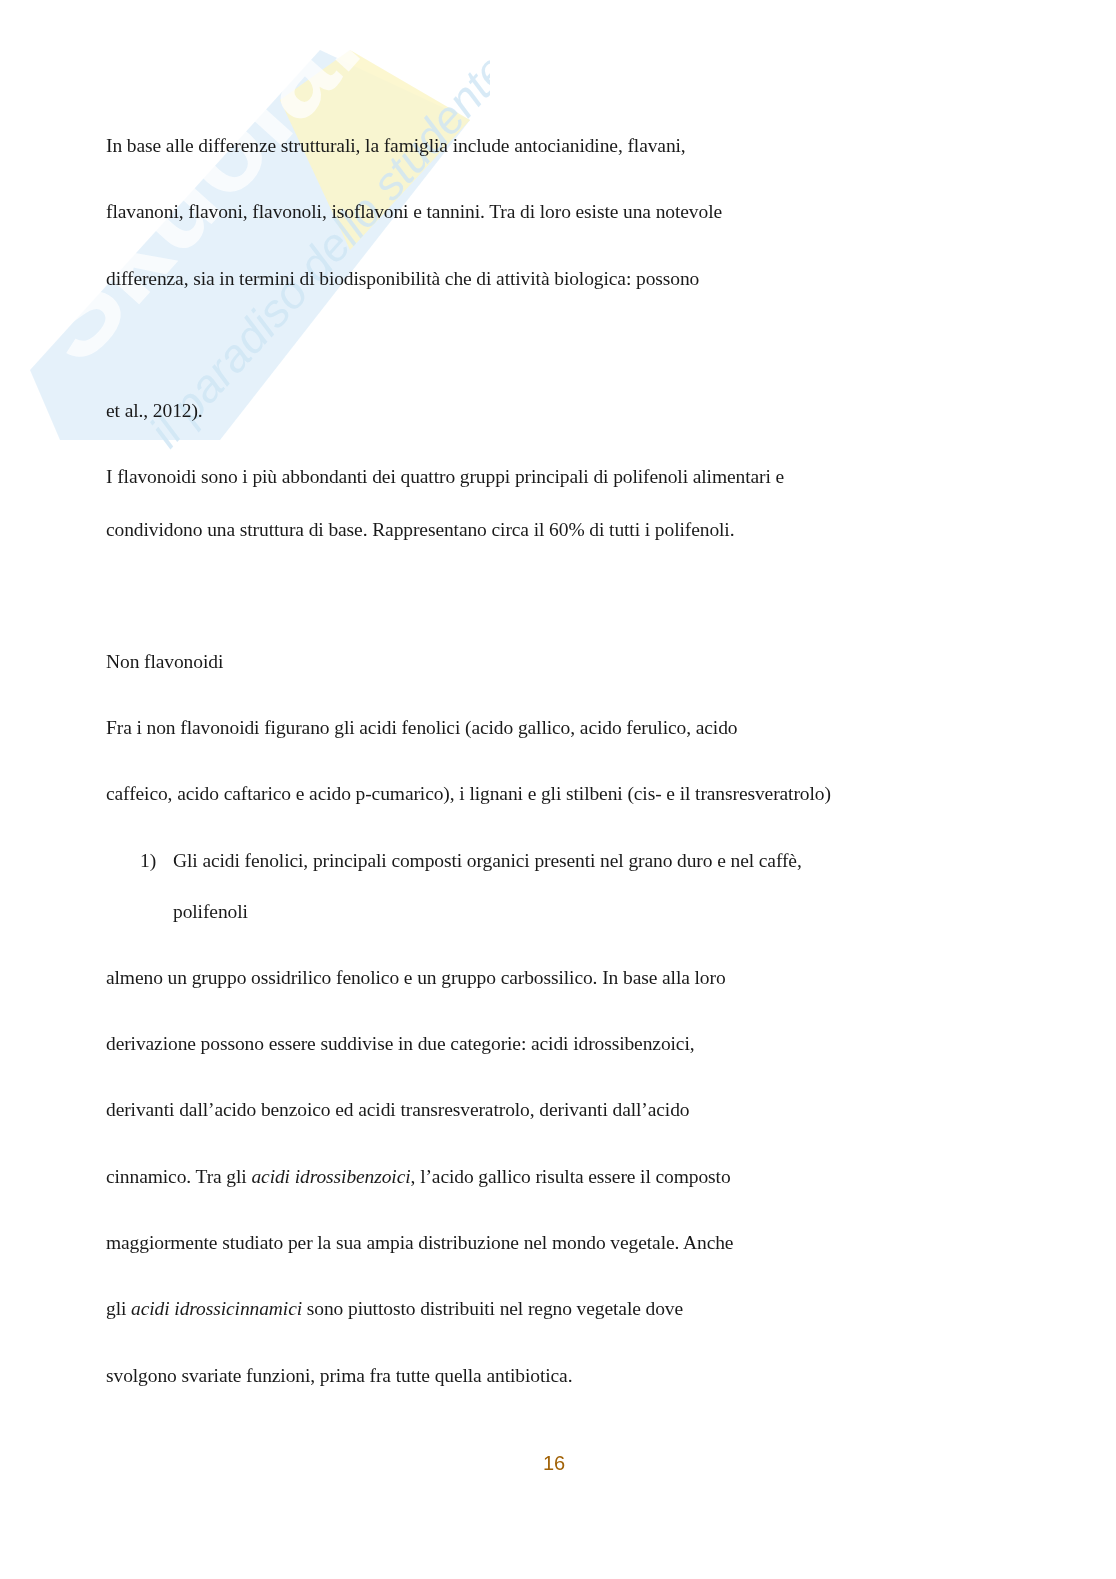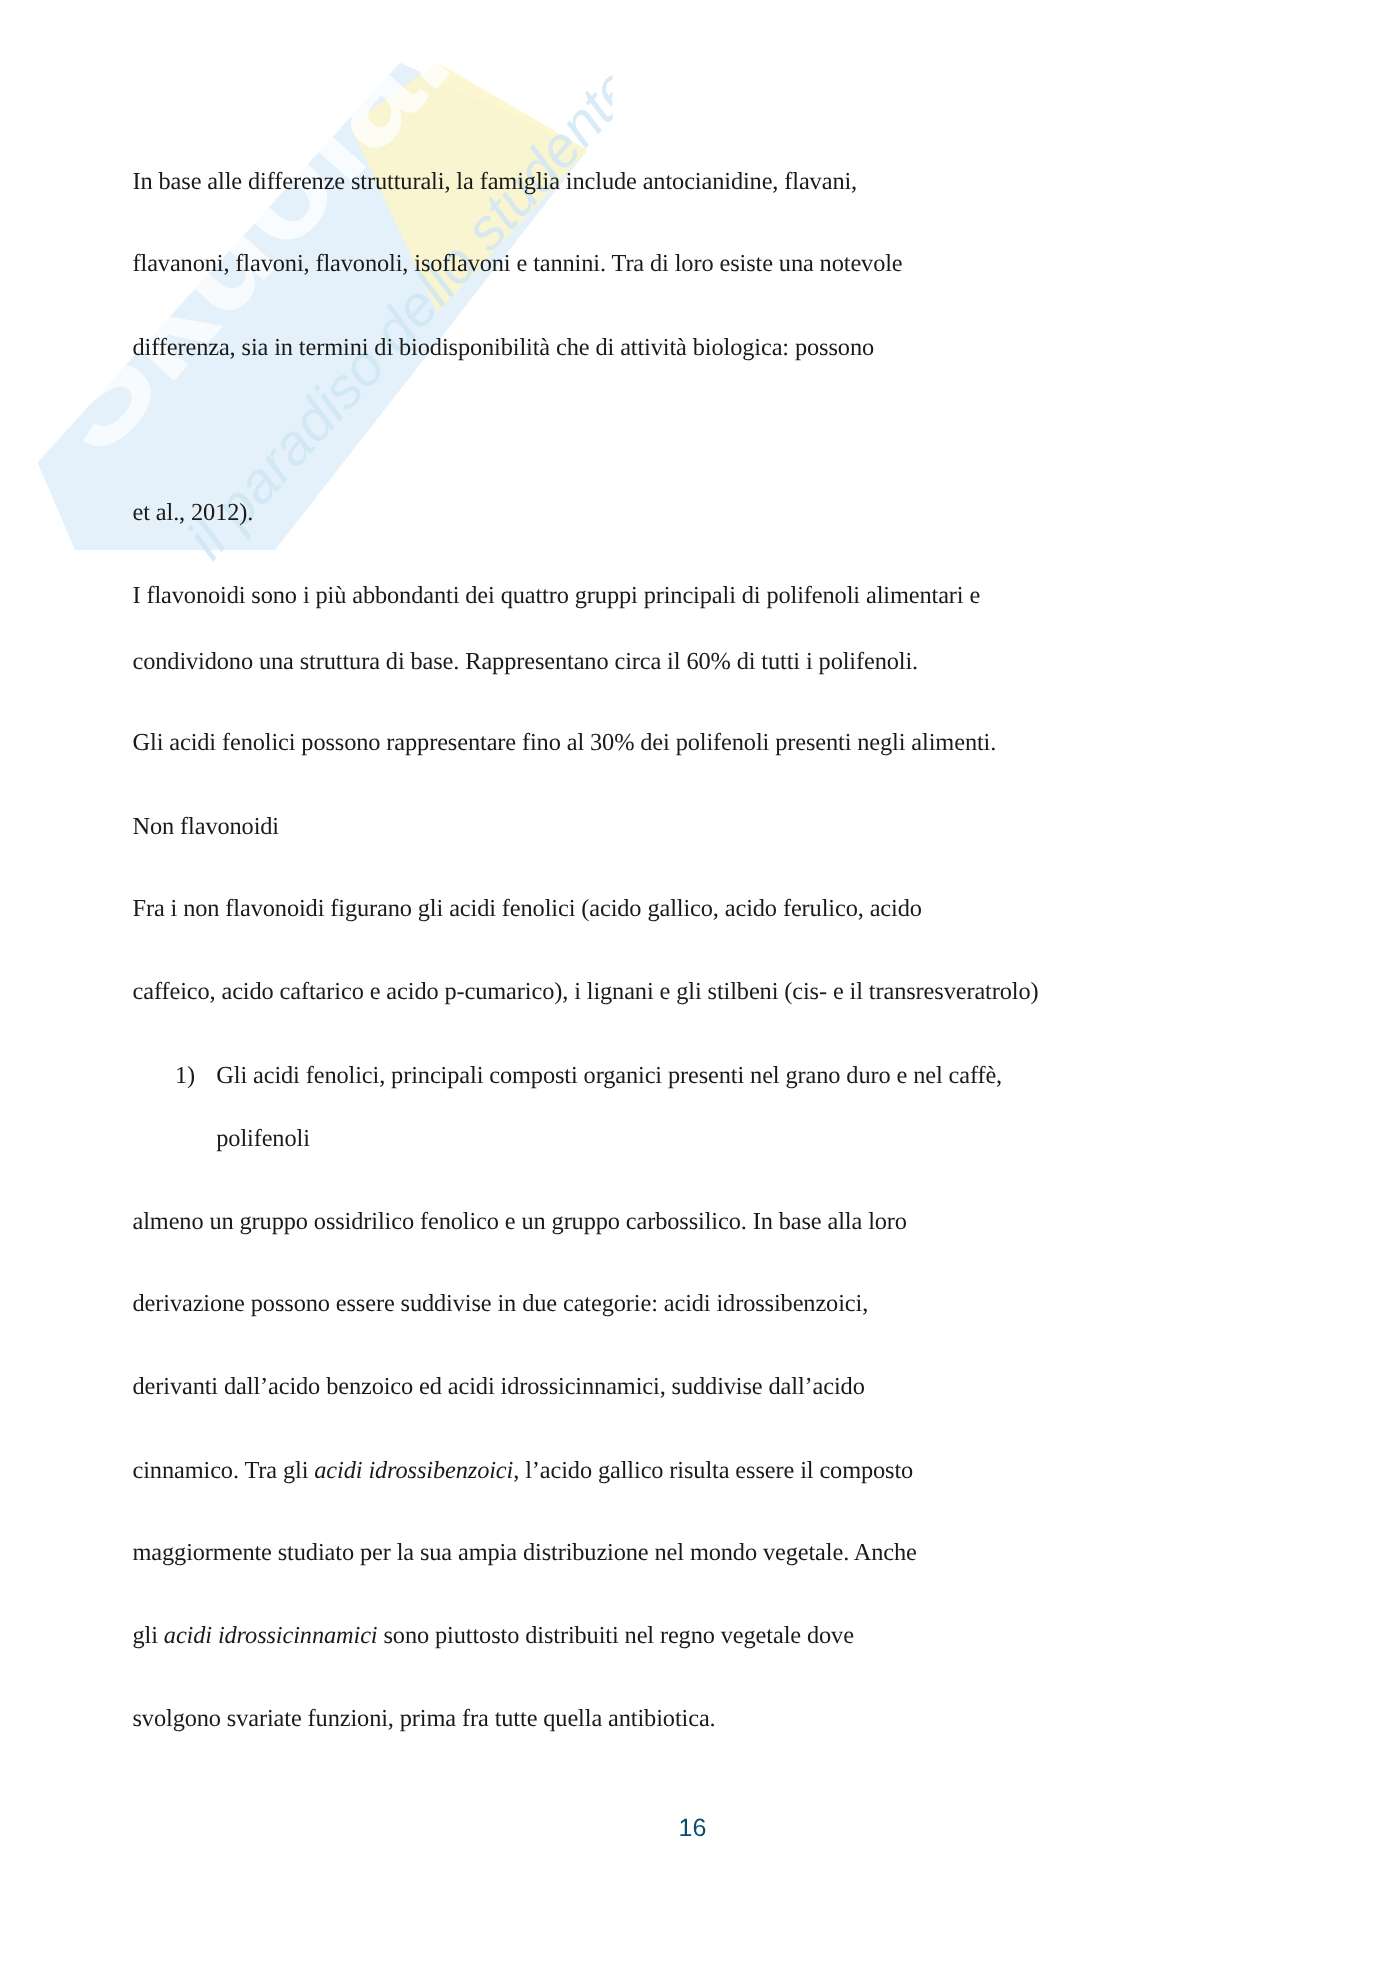--- a/index.html
+++ b/index.html
@@ -20,54 +20,53 @@
     position: absolute; left: 106px; white-space: nowrap; line-height: 24px;
     letter-spacing: -0.1px;
     text-align: center;
   }
   .indent { left: 173px; }
   .num { position: absolute; left: 140px; }
   .b { font-weight: normal; }
   .i { font-style: italic; }
   .pagenum {
     position: absolute; left: 0; width: 1108px; text-align: center; top: 1452px;
-    font-family: "Liberation Sans", "DejaVu Sans", sans-serif; font-size: 20px; color: #0c4a6e;
+    font-family: "Liberation Sans", "DejaVu Sans", sans-serif; font-size: 20px; color: #a16207;
   }
 </style>
 </head>
 <body>
 
 <div class="page">
 
   <svg class="watermark" viewBox="0 0 470 420">
     <polygon points="10,330 300,10 450,80 200,400 40,400" fill="#cfe6f5" opacity="0.55"></polygon>
     <polygon points="260,60 330,10 450,80 330,210" fill="#fbf6c8" opacity="0.85"></polygon>
     <text x="60" y="330" transform="rotate(-48 60 330)" font-family="Liberation Sans, sans-serif" font-weight="bold" font-size="120" fill="#ffffff" opacity="0.75">Skuola.net</text>
     <text x="150" y="410" transform="rotate(-48 150 410)" font-family="Liberation Sans, sans-serif" font-style="italic" font-size="46" fill="#cfe6f5" opacity="0.8">il paradiso dello studente</text>
   </svg>
 
   <div class="line" style="top:134px">In base alle differenze strutturali, la famiglia include antocianidine, flavani,</div>
   <div class="line" style="top:200px">flavanoni, flavoni, flavonoli, isoflavoni e tannini. Tra di loro esiste una notevole</div>
   <div class="line" style="top:267px">differenza, sia in termini di biodisponibilità che di attività biologica: possono</div>
   <div class="line" style="top:399px">et al., 2012).</div>
   <div class="line" style="top:465px">I flavonoidi sono i più abbondanti dei quattro gruppi principali di polifenoli alimentari e</div>
   <div class="line" style="top:518px">condividono una struttura di base. Rappresentano circa il 60% di tutti i polifenoli.</div>
-  <div class="line" style="top:583px">Gli acidi fenolici possono rappresentare fino al 30% dei polifenoli presenti negli alimenti.</div>
   <div class="line" style="top:650px">Non flavonoidi</div>
   <div class="line" style="top:716px">Fra i non flavonoidi figurano gli acidi fenolici (acido gallico, acido ferulico, acido</div>
   <div class="line" style="top:782px">caffeico, acido caftarico e acido p-cumarico), i lignani e gli stilbeni (cis- e il transresveratrolo)</div>
 
   <div>
     <span class="num line" style="left:140px;top:849px">1)</span>
     <div class="line indent" style="top:849px"><span>Gli </span><span class="b">acidi fenolici</span><span>, principali composti organici presenti nel grano duro e nel caffè,</span></div>
     <div class="line indent" style="top:900px">polifenoli</div>
   </div>
 
   <div class="line" style="top:966px">almeno un gruppo ossidrilico fenolico e un gruppo carbossilico. In base alla loro</div>
   <div class="line" style="top:1032px">derivazione possono essere suddivise in due categorie: acidi idrossibenzoici,</div>
-  <div class="line" style="top:1098px">derivanti dall’acido benzoico ed acidi idrossicinnamici, suddivise dall’acido</div>
+  <div class="line" style="top:1098px">derivanti dall’acido benzoico ed acidi transresveratrolo, derivanti dall’acido</div>
   <div class="line" style="top:1231px">maggiormente studiato per la sua ampia distribuzione nel mondo vegetale. Anche</div>
   <div class="line" style="top:1165px"><span>cinnamico. Tra gli </span><span class="i">acidi idrossibenzoici</span><span>, l’acido gallico risulta essere il composto</span></div>
   <div class="line" style="top:1297px"><span>gli </span><span class="i">acidi idrossicinnamici</span><span> sono piuttosto distribuiti nel regno vegetale dove</span></div>
   <div class="line" style="top:1364px">svolgono svariate funzioni, prima fra tutte quella antibiotica.</div>
 
   <div class="pagenum">16</div>
 </div>
 
 </body></html>

